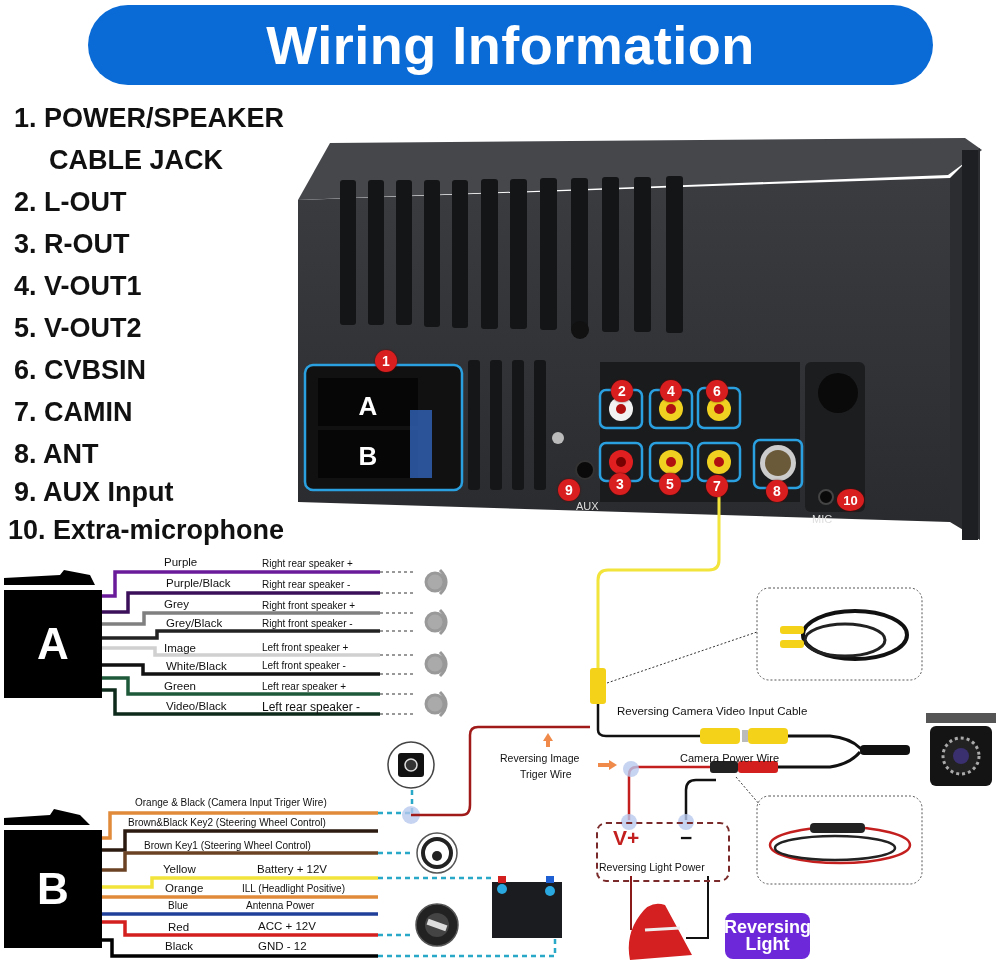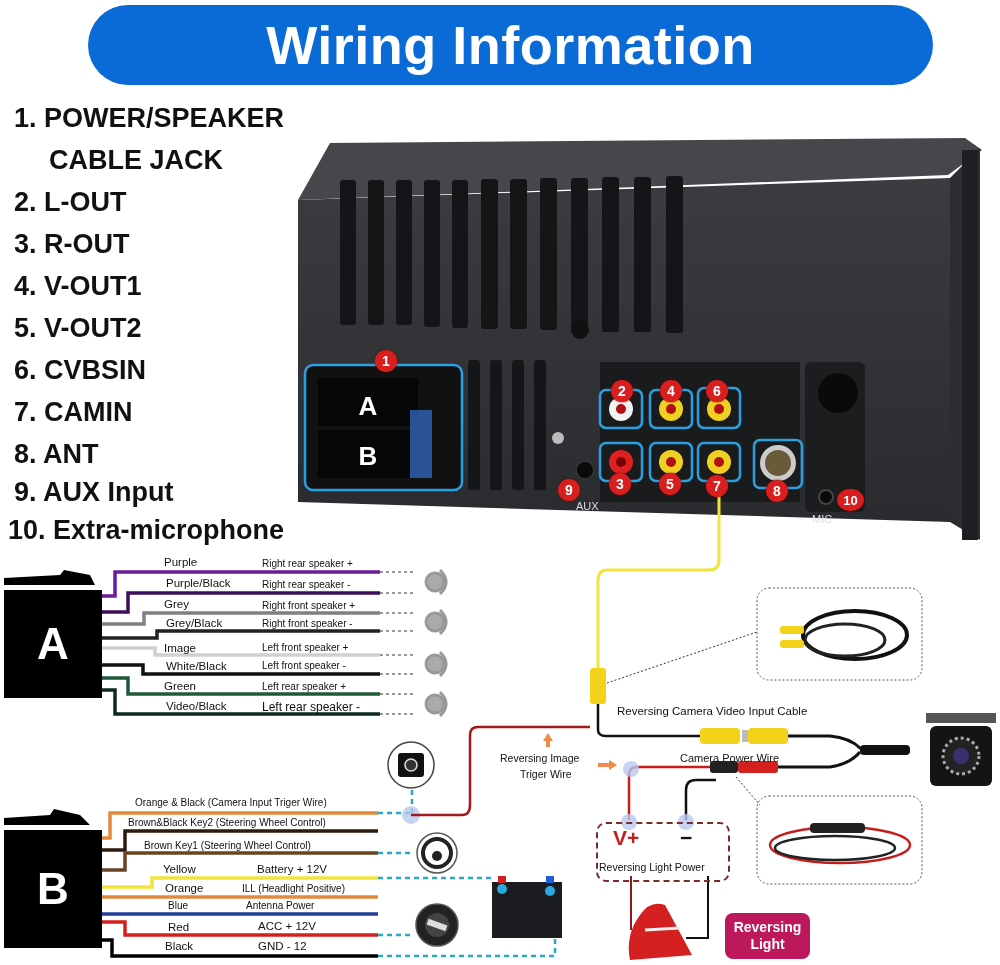--- a/index.html
+++ b/index.html
@@ -7,21 +7,21 @@
   .abs{position:absolute;}
   #banner{left:88px;top:5px;width:845px;height:80px;background:#0a6bd6;border-radius:40px;display:flex;align-items:center;justify-content:center;}
   #banner span{color:#fff;font-weight:bold;font-size:54px;letter-spacing:0.5px;}
   .legend-item{position:absolute;left:14px;font-weight:bold;font-size:27px;color:#111;white-space:nowrap;}
   .wlabel{position:absolute;font-size:11.5px;color:#111;white-space:nowrap;}
   .blabel{position:absolute;font-size:10px;font-weight:normal;color:#111;white-space:nowrap;}
   .conn{position:absolute;background:#000;color:#fff;font-weight:bold;display:flex;align-items:center;justify-content:center;font-size:44px;}
   .small-bold{position:absolute;font-weight:normal;font-size:11px;color:#111;white-space:nowrap;}
   .badge{position:absolute;width:22px;height:22px;border-radius:50%;background:#d81e1e;color:#fff;font-weight:bold;font-size:14px;display:flex;align-items:center;justify-content:center;box-shadow:0 0 2px #600;}
   .port-label{position:absolute;color:#ddd;font-size:11px;}
-  #rev-light{left:725px;top:913px;width:85px;height:46px;border-radius:8px;background:#be185d;color:#fff;font-weight:bold;font-size:14px;display:flex;align-items:center;justify-content:center;text-align:center;line-height:17px;}
+  #rev-light{left:725px;top:913px;width:85px;height:46px;border-radius:8px;background:#6d28d9;color:#fff;font-weight:bold;font-size:18px;display:flex;align-items:center;justify-content:center;text-align:center;line-height:17px;}
   #rlp-box{left:596px;top:822px;width:130px;height:56px;border:2px dashed #7a2a2a;border-radius:10px;}
 </style>
 </head>
 <body>
 
 <div id="banner" class="abs">
   <span>Wiring Information</span>
 </div>
 
 <div>

